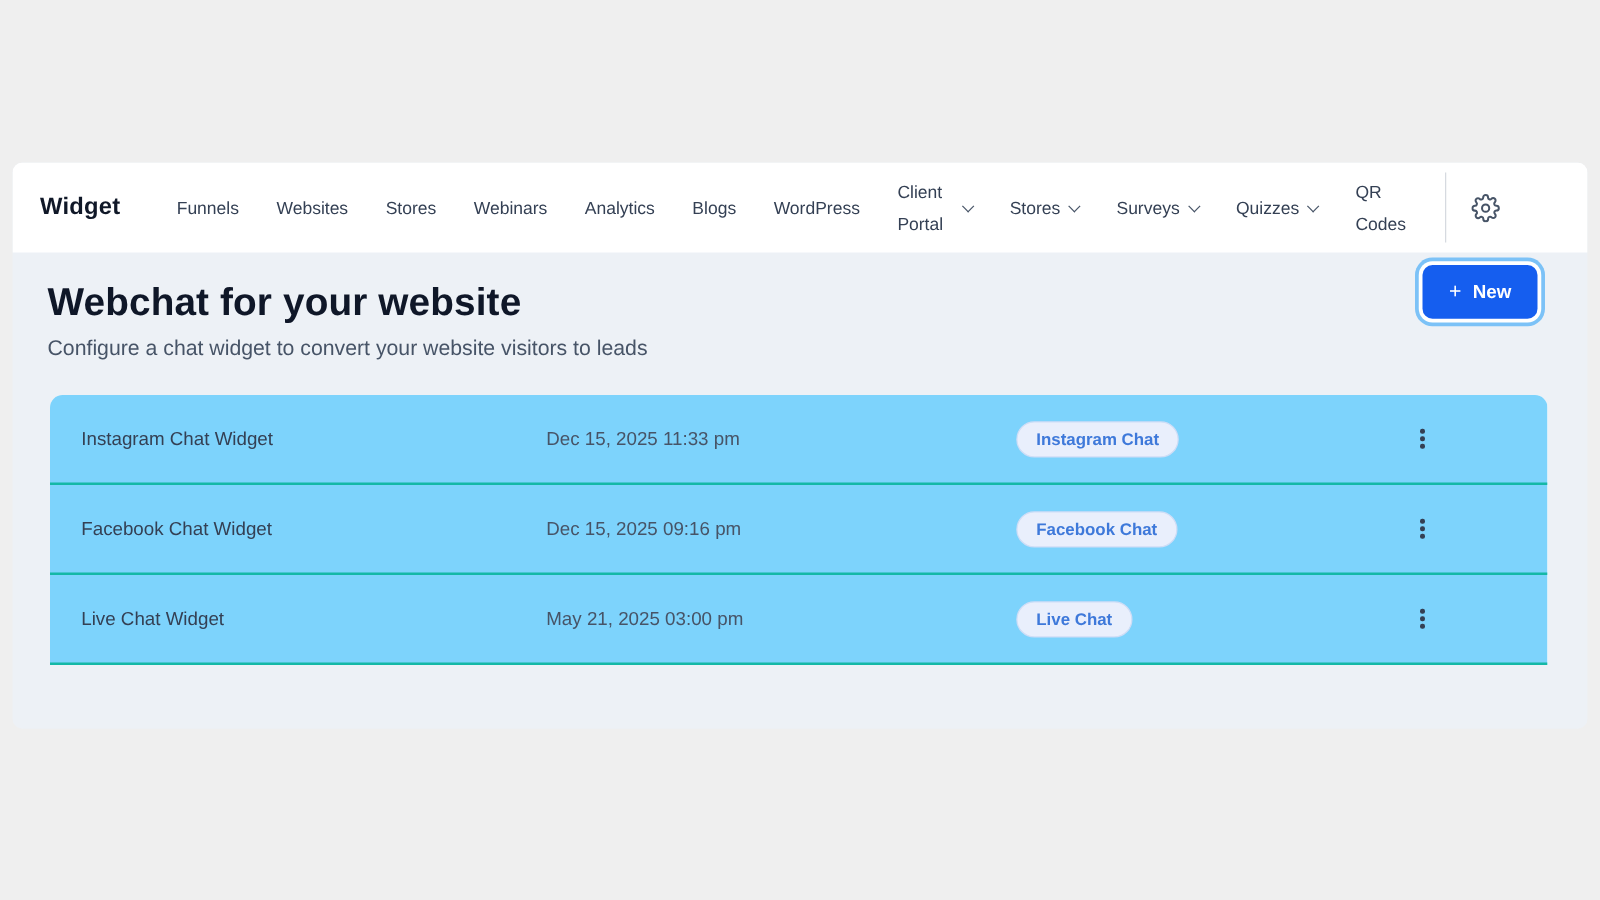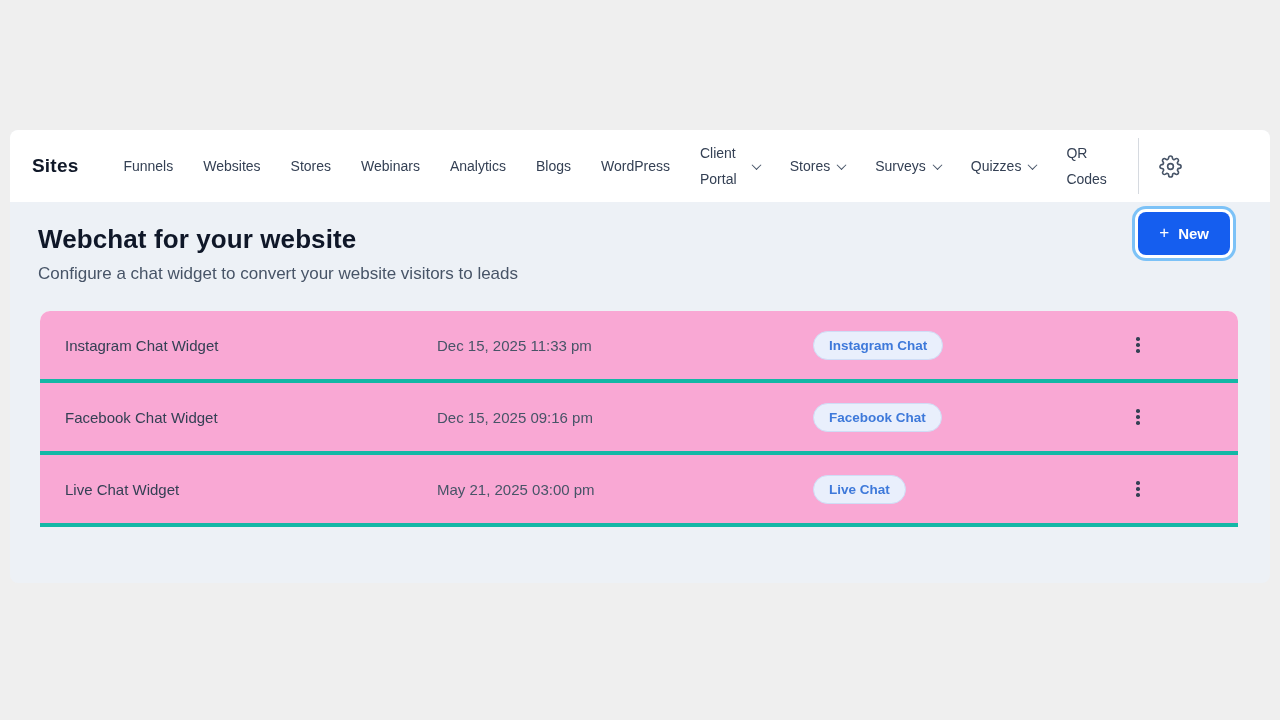--- a/index.html
+++ b/index.html
@@ -32,21 +32,21 @@
   .nav-item.active { color:#2596d6; border-bottom:3px solid #2596d6; }
   .chevron {
     width:7px; height:7px; border-right:1.7px solid #475467;
     border-bottom:1.7px solid #475467; transform:rotate(45deg) translate(-1px,-1px);
     margin-left:3px; flex:0 0 auto;
   }
   .nav-divider { width:1px; height:56px; background:#d6dae0; align-self:center; margin:0 10px 0 12px; }
   .gear-btn { display:flex; align-items:center; padding:0 10px; cursor:pointer; }
   
   .content { position:relative; padding:22px 30px 0 28px; }
-  .page-title { font-size:26px; font-weight:700; color:#0f1728; letter-spacing:.1px; }
+  .page-title { font-size:31px; font-weight:700; color:#0f1728; letter-spacing:.1px; }
   .page-subtitle { font-size:17px; color:#475467; margin-top:9px; }
   .new-btn {
     position:absolute; top:10px; right:40px;
     background:#155eef; color:#ffffff; border:none; border-radius:8px;
     font-family:"Liberation Sans", sans-serif;
     font-size:15px; font-weight:700; padding:13px 21px; cursor:pointer;
     display:flex; align-items:center; gap:9px;
     box-shadow:0 0 0 3px #ffffff, 0 0 0 6px #7cc2f7;
   }
   .new-btn .plus { font-size:17px; font-weight:400; line-height:1; position:relative; top:-1px; }
@@ -57,21 +57,21 @@
   }
   .thead, .trow {
     display:grid; grid-template-columns:372px 376px 1fr 150px;
     align-items:center; padding:0 25px;
   }
   .thead {
     height:49px; background:#f7f8fa; border-bottom:1px solid #e9ecf0;
     color:#475467; font-size:13.5px; font-weight:500;
   }
   .trow {
-    height:72px; background:#f9a8d4; border-bottom:4px solid #14b8a6;
+    height:72px; background:#7dd3fc; border-bottom:2px solid #14b8a6;
   }
   .cell-name { font-size:15px; color:#344054; }
   .cell-date { font-size:15px; color:#475467; }
   .pill {
     display:inline-flex; width:max-content; align-items:center;
     background:#e9effc; border:1px solid #cfddf6; color:#3e79da;
     font-size:13.5px; font-weight:600; border-radius:999px; padding:6px 15px;
   }
   .dots-btn {
     width:32px; height:32px; margin:0 auto; display:flex; flex-direction:column;
@@ -79,21 +79,21 @@
     border-radius:6px;
   }
   .dots-btn i { width:3.5px; height:3.5px; border-radius:50%; background:#344054; }
 </style>
 </head>
 <body>
 
 <div class="app-window">
 
   <div class="navbar">
-    <div class="brand">Sites</div>
+    <div class="brand">Widget</div>
 
     <div class="nav-item">
         <span class="label">Funnels</span>
       </div>
     <div class="nav-item">
         <span class="label">Websites</span>
       </div>
     <div class="nav-item">
         <span class="label">Stores</span>
       </div>

